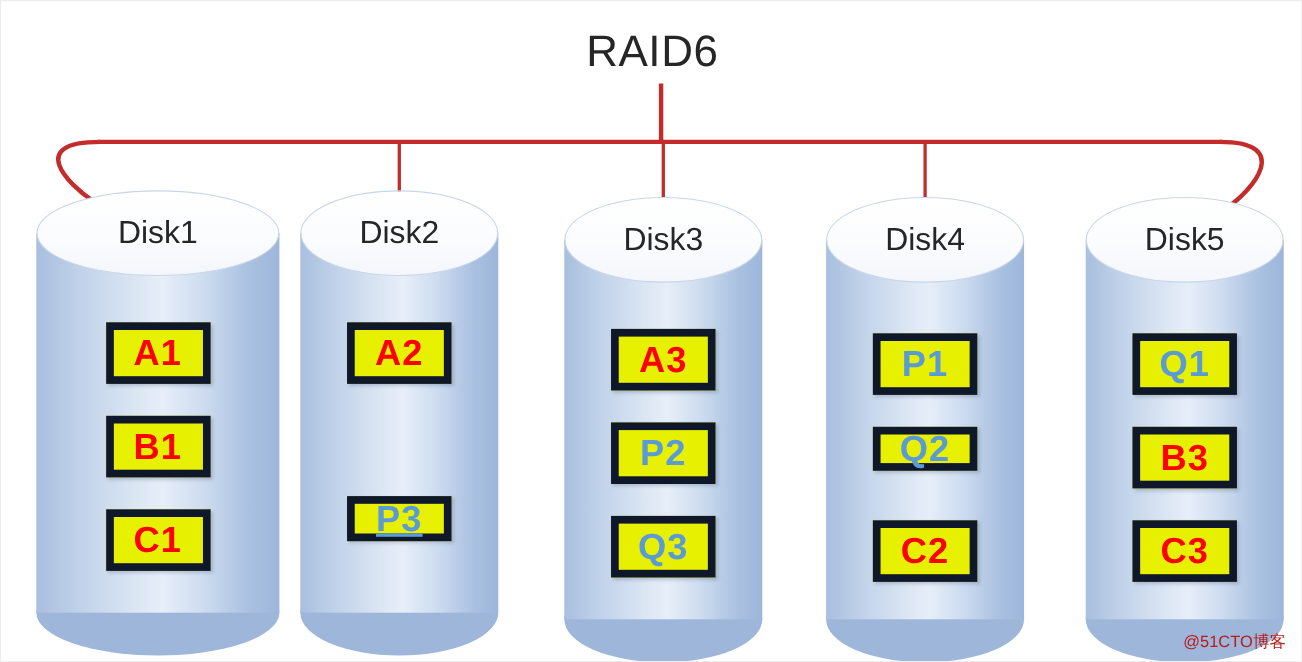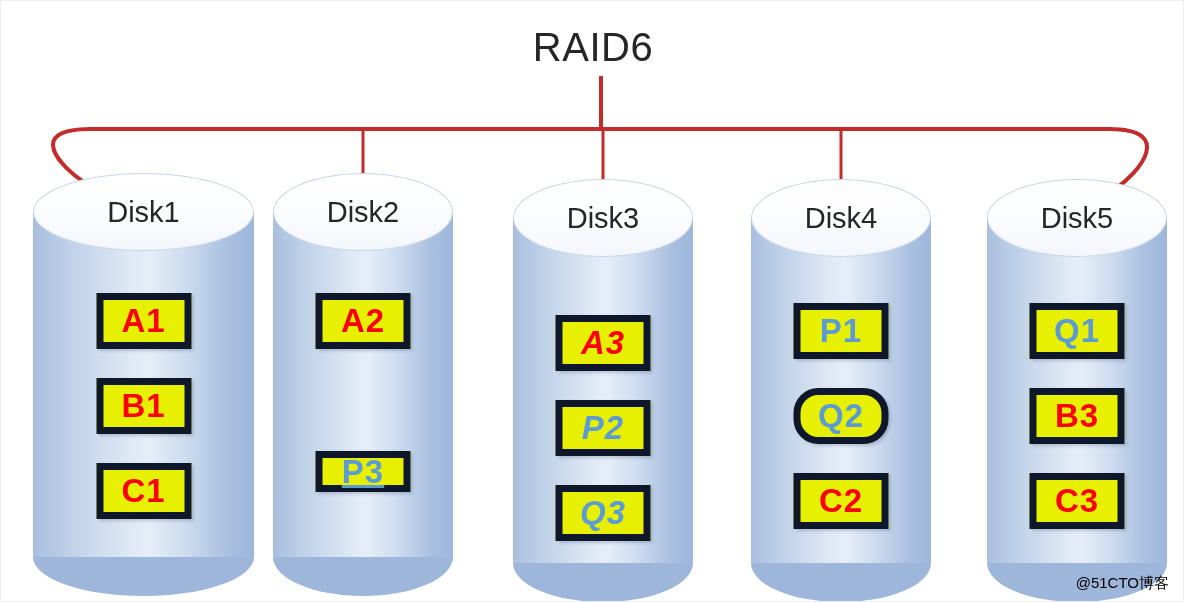--- a/index.html
+++ b/index.html
@@ -114,21 +114,21 @@
     box-shadow:2px 2px 3px rgba(90,110,140,0.33);
     font-family:"Liberation Sans", sans-serif;
   }
   .block.data{ color:#ff0000; }
   .block.parity{ color:#5b9bd5; }
 
   #watermark{
     position:absolute;
     right:14px; bottom:8px;
     font-size:15px;
-    color:#000000;
+    color:#b91c1c;
     z-index:9;
     font-family:"Liberation Sans", sans-serif;
   }
 </style>
 </head>
 <body>
 
 <div id="canvas">
 
   <div id="title">RAID6</div>
@@ -165,34 +165,34 @@
         <div class="blocks" style="top: 120px; height: 226px;">
           <div class="block data" style="top: 0px; width: 95px; height: 56px;">A2</div>
           <div class="block parity" style="top: 158px; width: 95px; height: 41px; text-decoration: underline;">P3</div>
         </div>
       </div>
       <div class="disk" style="left: 512px; top: 178px; width: 180px; height: 423px;">
         <div class="cyl-bottom" style="top: 345px;"></div>
         <div class="cyl-body" style="height: 345px;"></div>
         <div class="cyl-top"></div>
         <div class="disk-label">Disk3</div>
-        <div class="blocks" style="top: 136px; height: 188px; font-style: italic;">
+        <div class="blocks" style="top: 120px; height: 188px;">
           <div class="block data" style="top: 0px; width: 95px; height: 56px;">A3</div>
           <div class="block parity" style="top: 85px; width: 95px; height: 56px;">P2</div>
           <div class="block parity" style="top: 170px; width: 95px; height: 56px;">Q3</div>
         </div>
       </div>
       <div class="disk" style="left: 750px; top: 178px; width: 180px; height: 423px;">
         <div class="cyl-bottom" style="top: 345px;"></div>
         <div class="cyl-body" style="height: 345px;"></div>
         <div class="cyl-top"></div>
         <div class="disk-label">Disk4</div>
         <div class="blocks" style="top: 124px; height: 226px;">
           <div class="block parity" style="top: 0px; width: 95px; height: 56px;">P1</div>
-          <div class="block parity" style="top: 85px; width: 95px; height: 56px; border-radius: 25px;">Q2</div>
+          <div class="block parity" style="top: 85px; width: 95px; height: 40px;">Q2</div>
           <div class="block data" style="top: 170px; width: 95px; height: 56px;">C2</div>
         </div>
       </div>
       <div class="disk" style="left: 986px; top: 178px; width: 180px; height: 423px;">
         <div class="cyl-bottom" style="top: 345px;"></div>
         <div class="cyl-body" style="height: 345px;"></div>
         <div class="cyl-top"></div>
         <div class="disk-label">Disk5</div>
         <div class="blocks" style="top: 124px; height: 226px;">
           <div class="block parity" style="top: 0px; width: 95px; height: 56px;">Q1</div>

